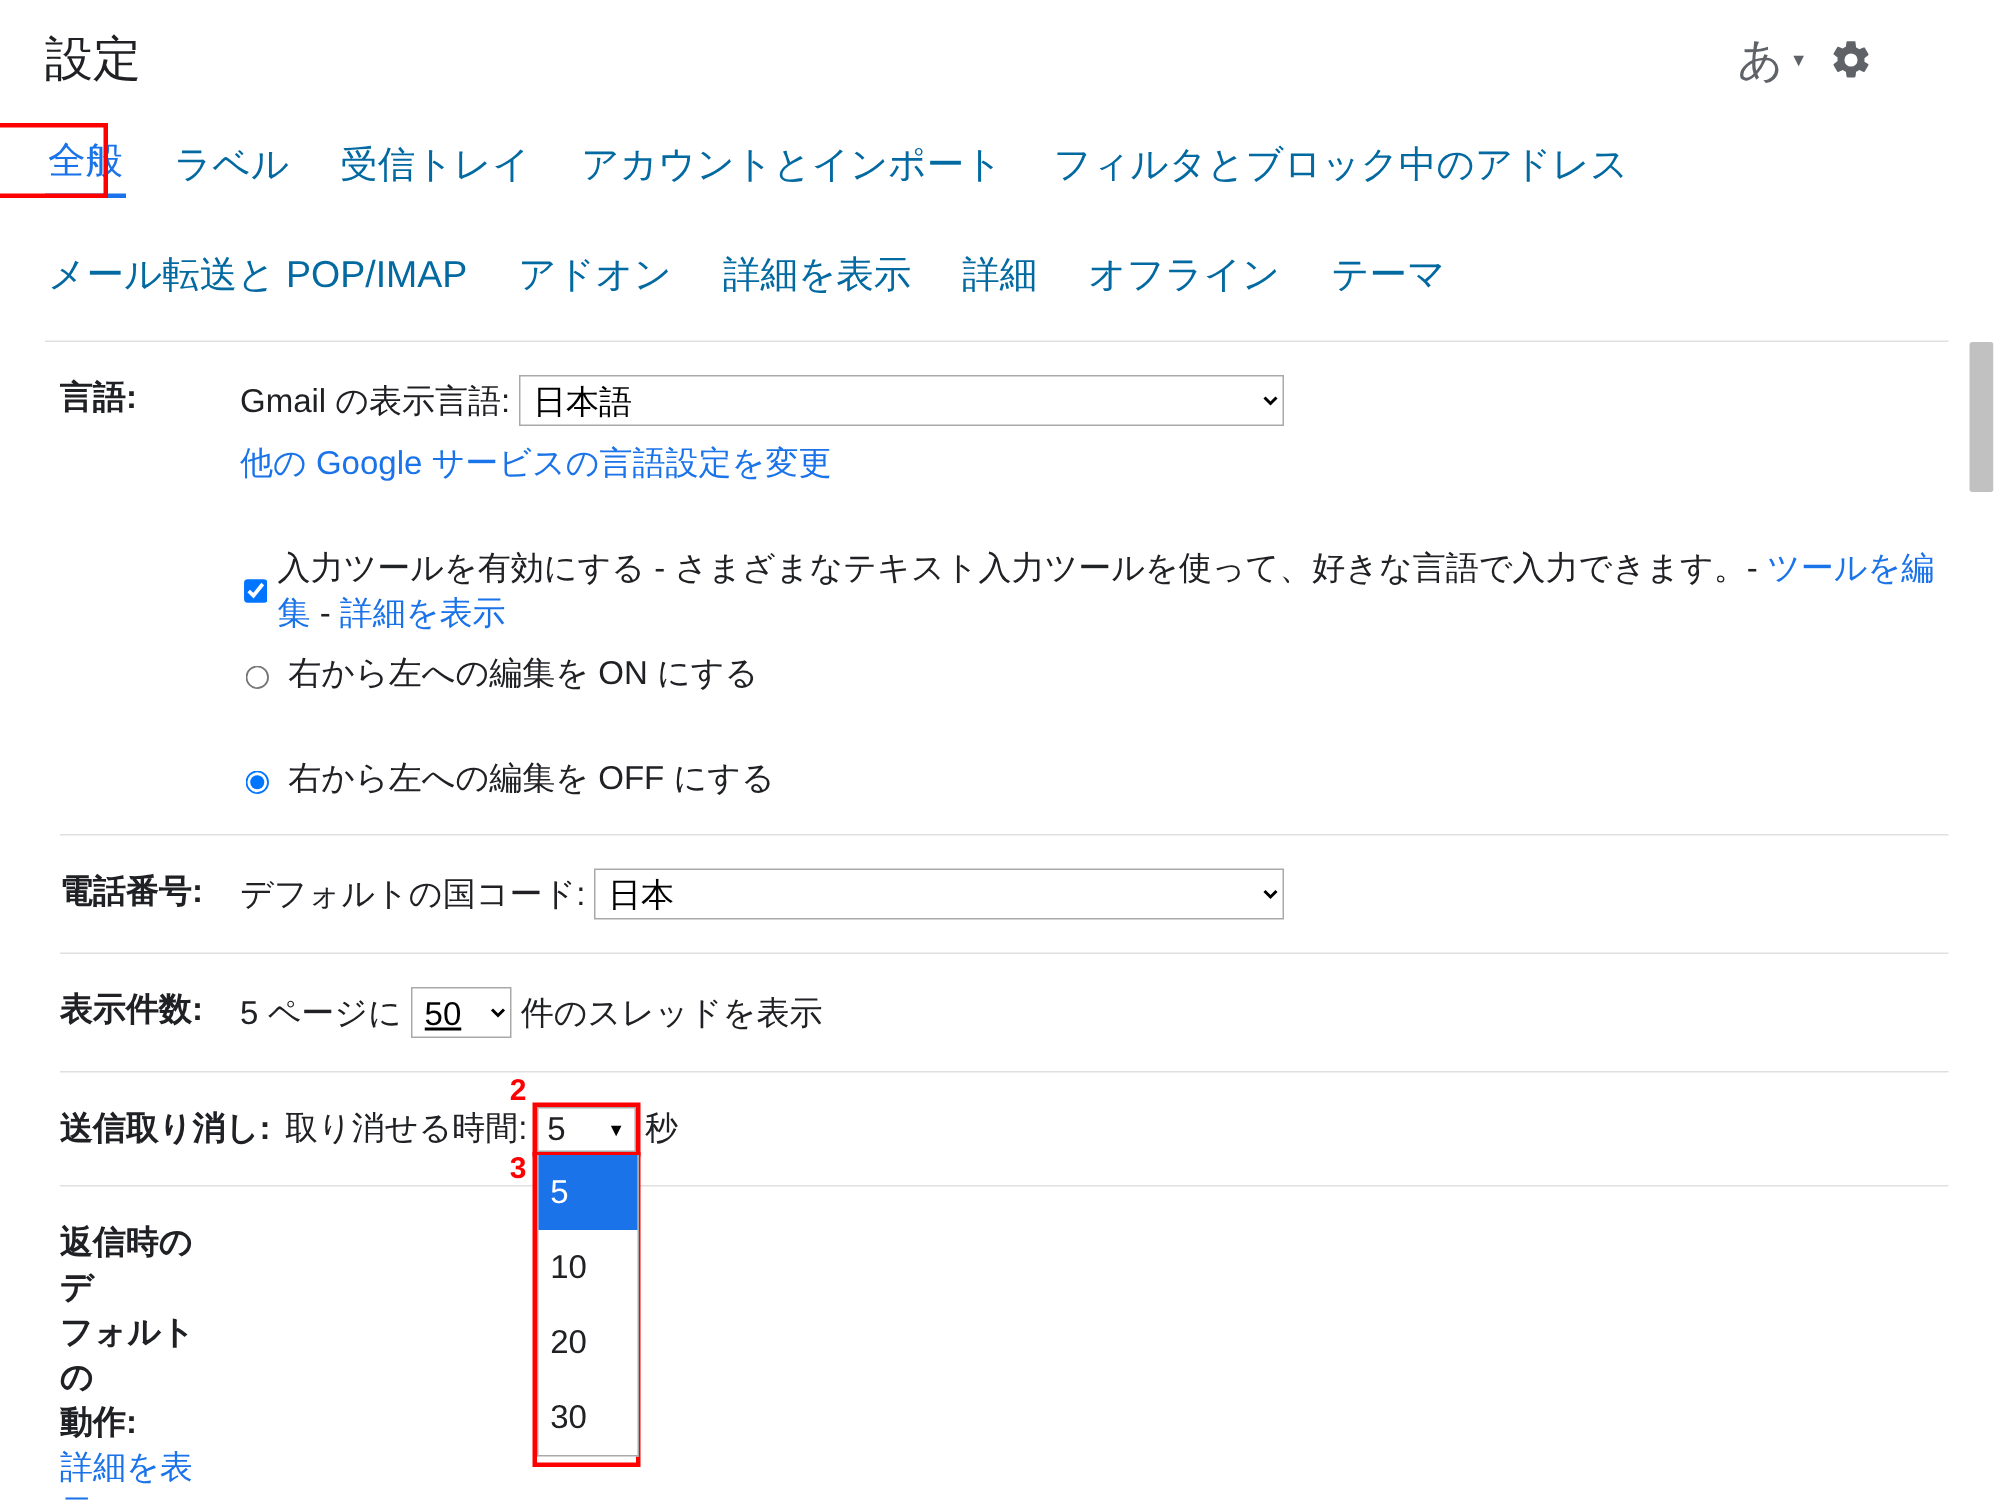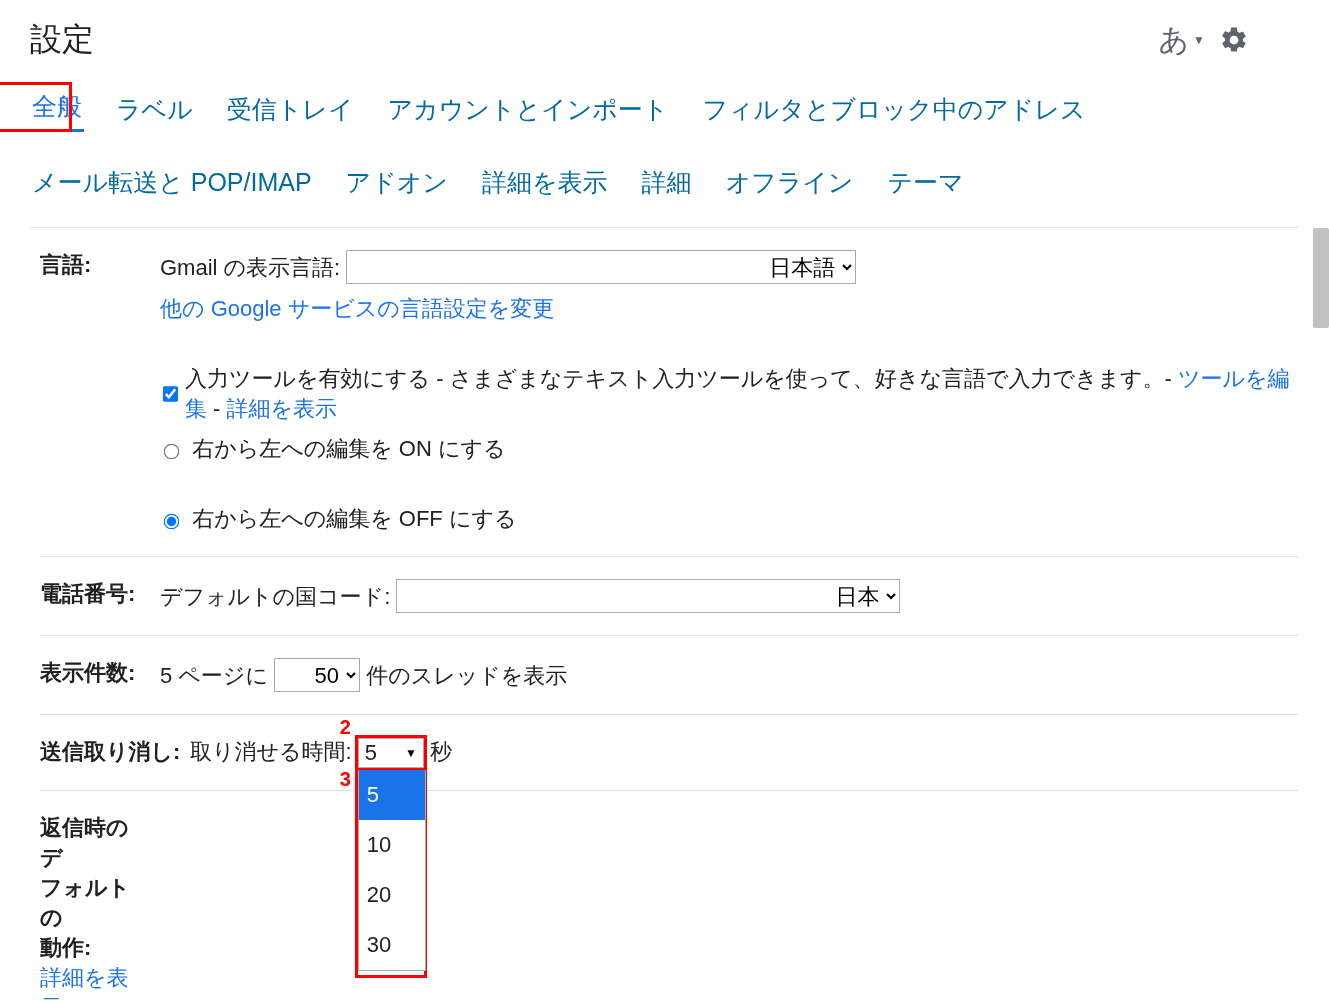--- a/index.html
+++ b/index.html
@@ -109,21 +109,20 @@
   .body-col .line:last-child { margin-bottom: 0; }
   .bold { font-weight: normal; }
   a.link { color: #1a73e8; text-decoration: none; }
 
   select {
     font-size: 22px;
     background: #fff;
     border: 1px solid #a9a9a9;
     height: 34px;
     padding: 0 4px;
-    text-align: right;
   }
 
   input[type="checkbox"], input[type="radio"] {
     transform: scale(1.2);
     margin-right: 8px;
     vertical-align: middle;
   }
 
   
   .anno-box {
@@ -265,31 +264,31 @@
             <span class="bold">右から左への編集を OFF にする</span>
           </label>
         </div>
       </div>
     </div>
 
     <div class="section">
       <div class="label-col">電話番号:</div>
       <div class="body-col">
         <span class="bold">デフォルトの国コード:</span>
-        <select style="width:504px;">
+        <select style="width:460px;">
           <option>日本</option>
         </select>
       </div>
     </div>
 
     <div class="section">
       <div class="label-col">表示件数:</div>
       <div class="body-col">
         <span class="bold">5 ページに</span>
-        <select style="width:86px;">
+        <select style="width:67px;text-decoration:underline;">
           <option>50</option>
         </select>
         <span class="bold">件のスレッドを表示</span>
       </div>
     </div>
 
     <div class="section" style="position:relative;">
       <div class="label-col label-col-midnarrow" style="flex-basis:150px;">
         <span>送信取り消し:</span>
       </div>

